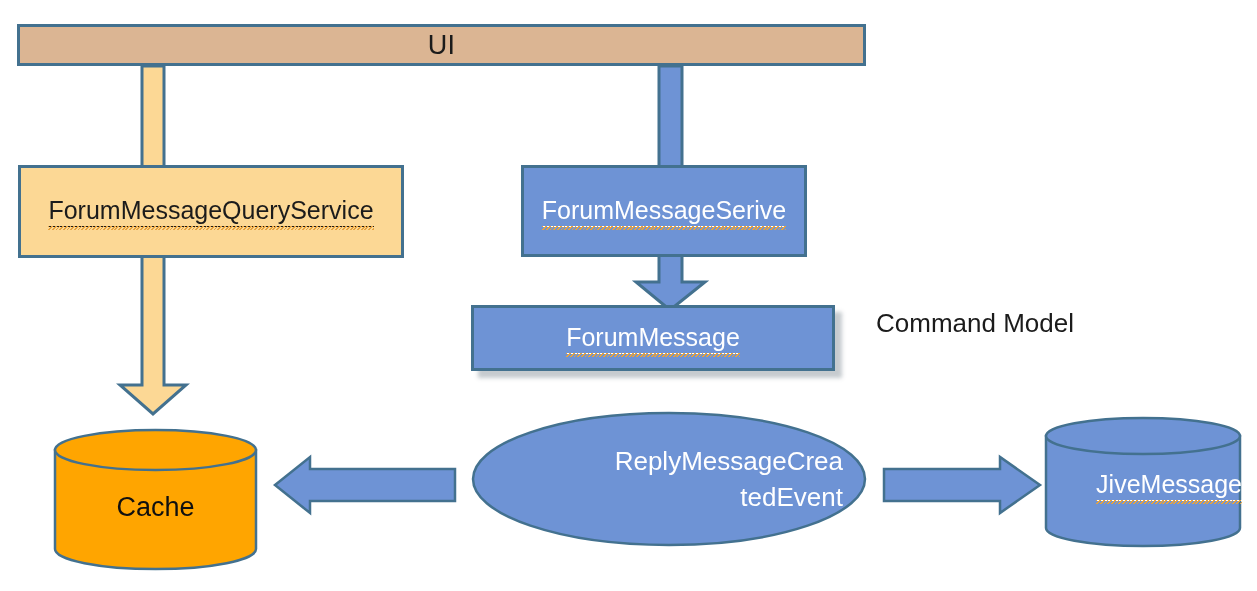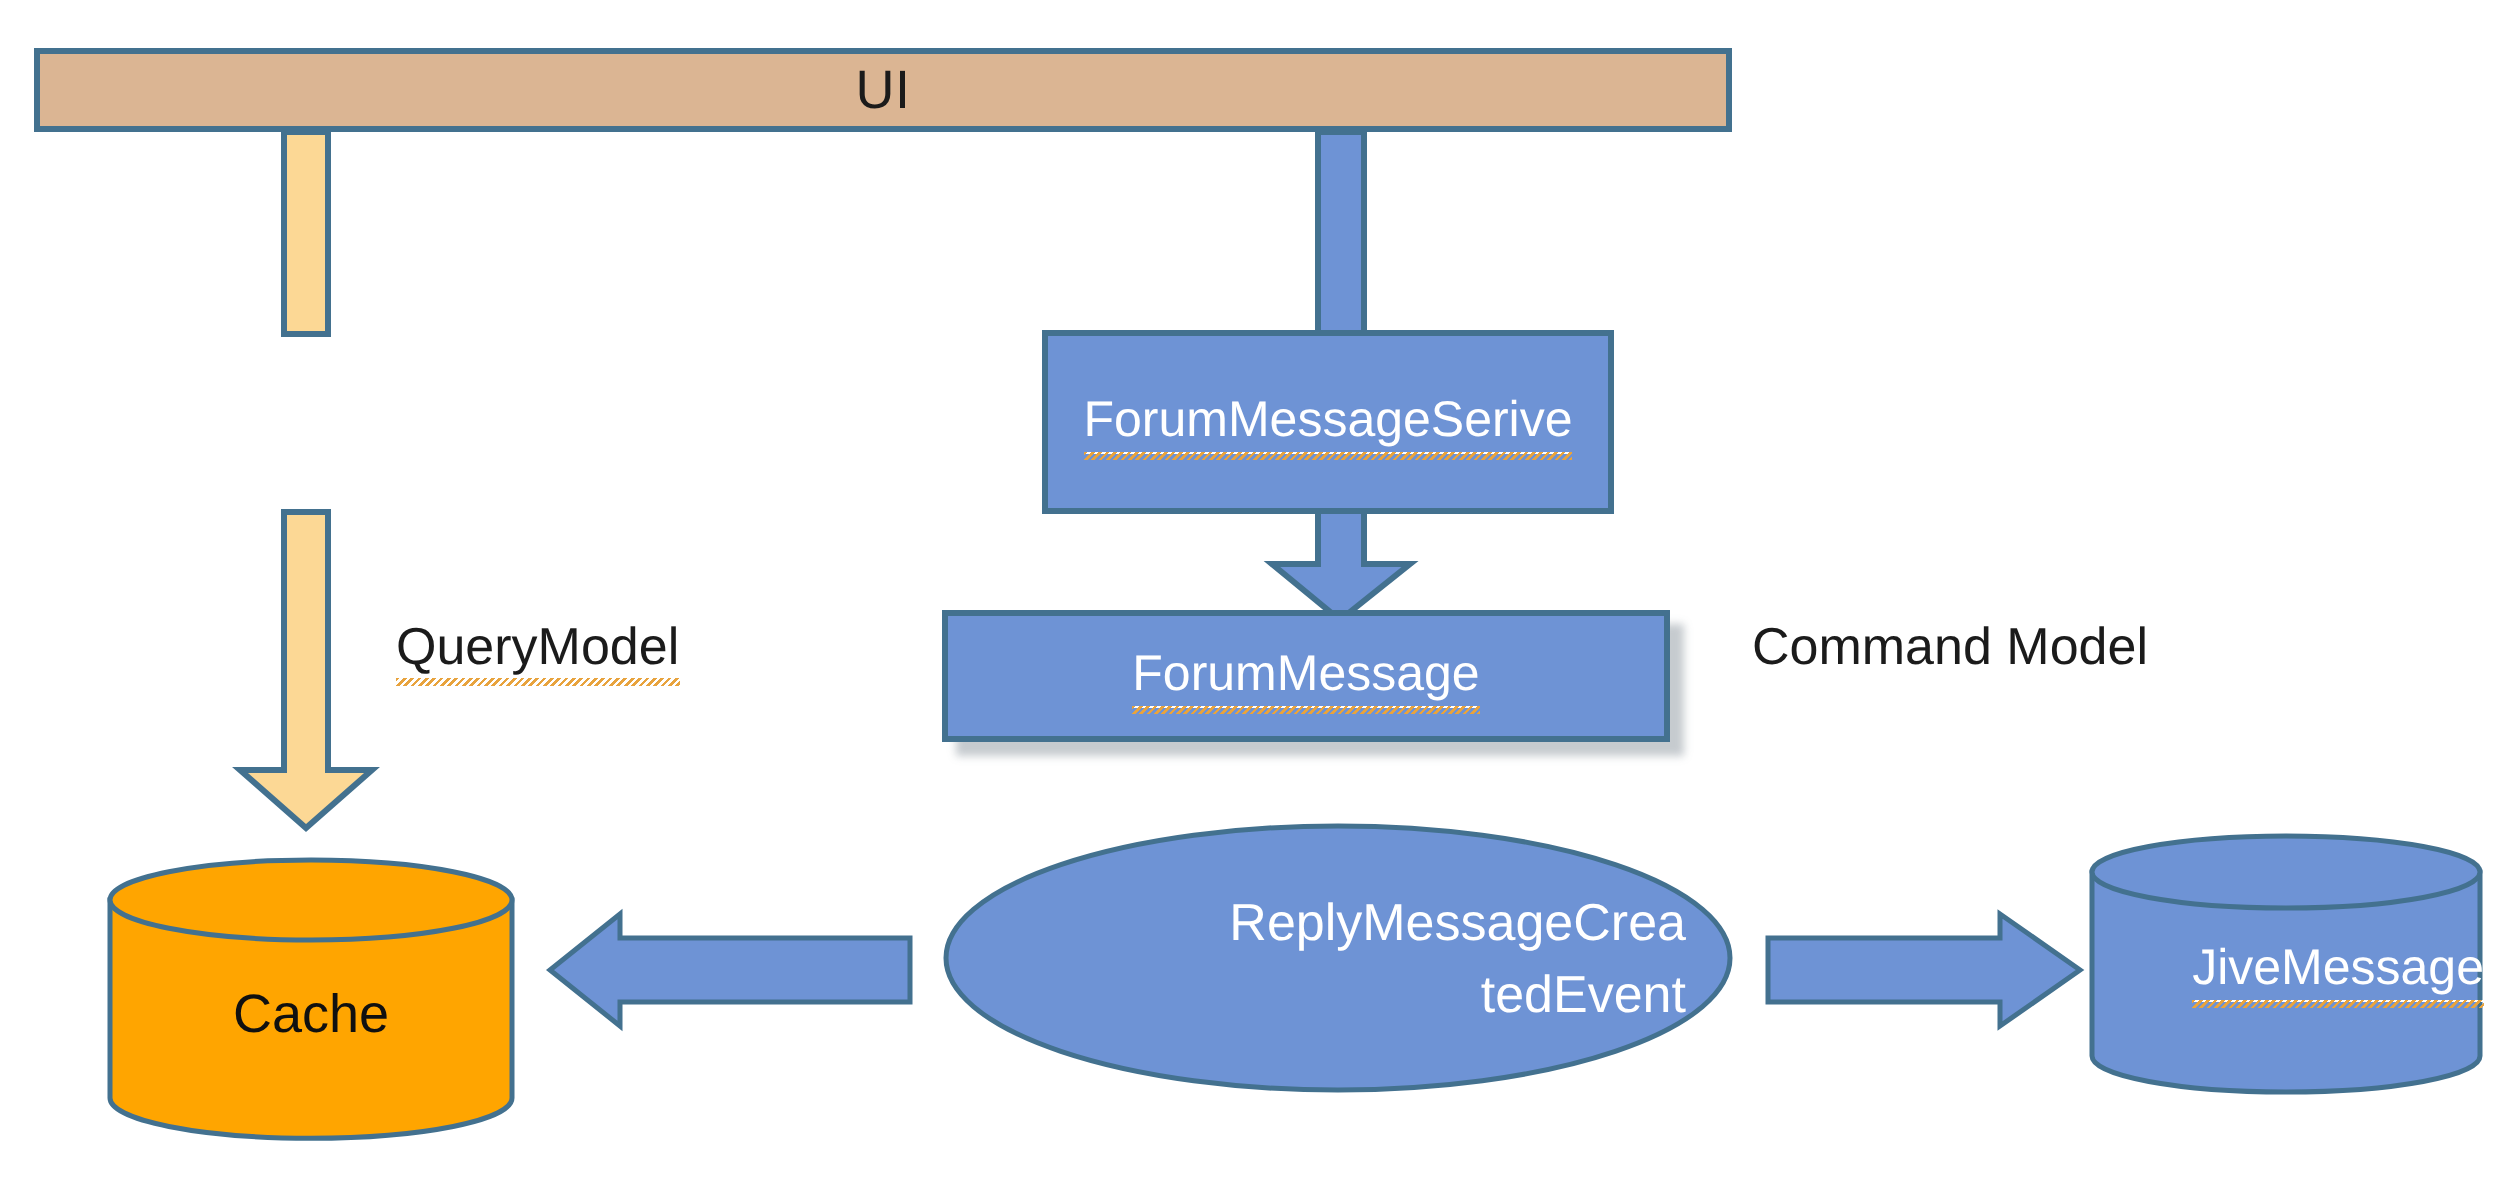--- a/index.html
+++ b/index.html
@@ -198,36 +198,38 @@
     <g>
       <path d="M1046,436 L1046,528 A97,18 0 0 0 1240,528 L1240,436 Z" fill="#6e93d5" stroke="#43718f" stroke-width="2.5"></path>
       <ellipse cx="1143" cy="436" rx="97" ry="18" fill="#6e93d5" stroke="#43718f" stroke-width="2.5"></ellipse>
     </g>
   </svg>
 
   <div class="node" id="ui-bar">
     <span class="label">UI</span>
   </div>
 
+  <div class="node" id="query-service">
+    <span class="label">
+      <span class="squiggle under-line">ForumMessageQueryService</span>
+    </span>
+  </div>
 
   <div class="node" id="forum-message">
     <span class="label">
       <span class="squiggle under-line">ForumMessage</span>
     </span>
   </div>
 
   <div class="node" id="forum-serive">
     <span class="label">
       <span class="squiggle under-line">ForumMessageSerive</span>
     </span>
   </div>
 
-  <div class="freetext" id="query-model-label">
-    <span class="squiggle">QueryModel</span>
-  </div>
 
   <div class="freetext" id="command-model-label">
     <span>Command Model</span>
   </div>
 
   <div id="cache-text">
     <span>Cache</span>
   </div>
 
   <div id="ellipse-text">

